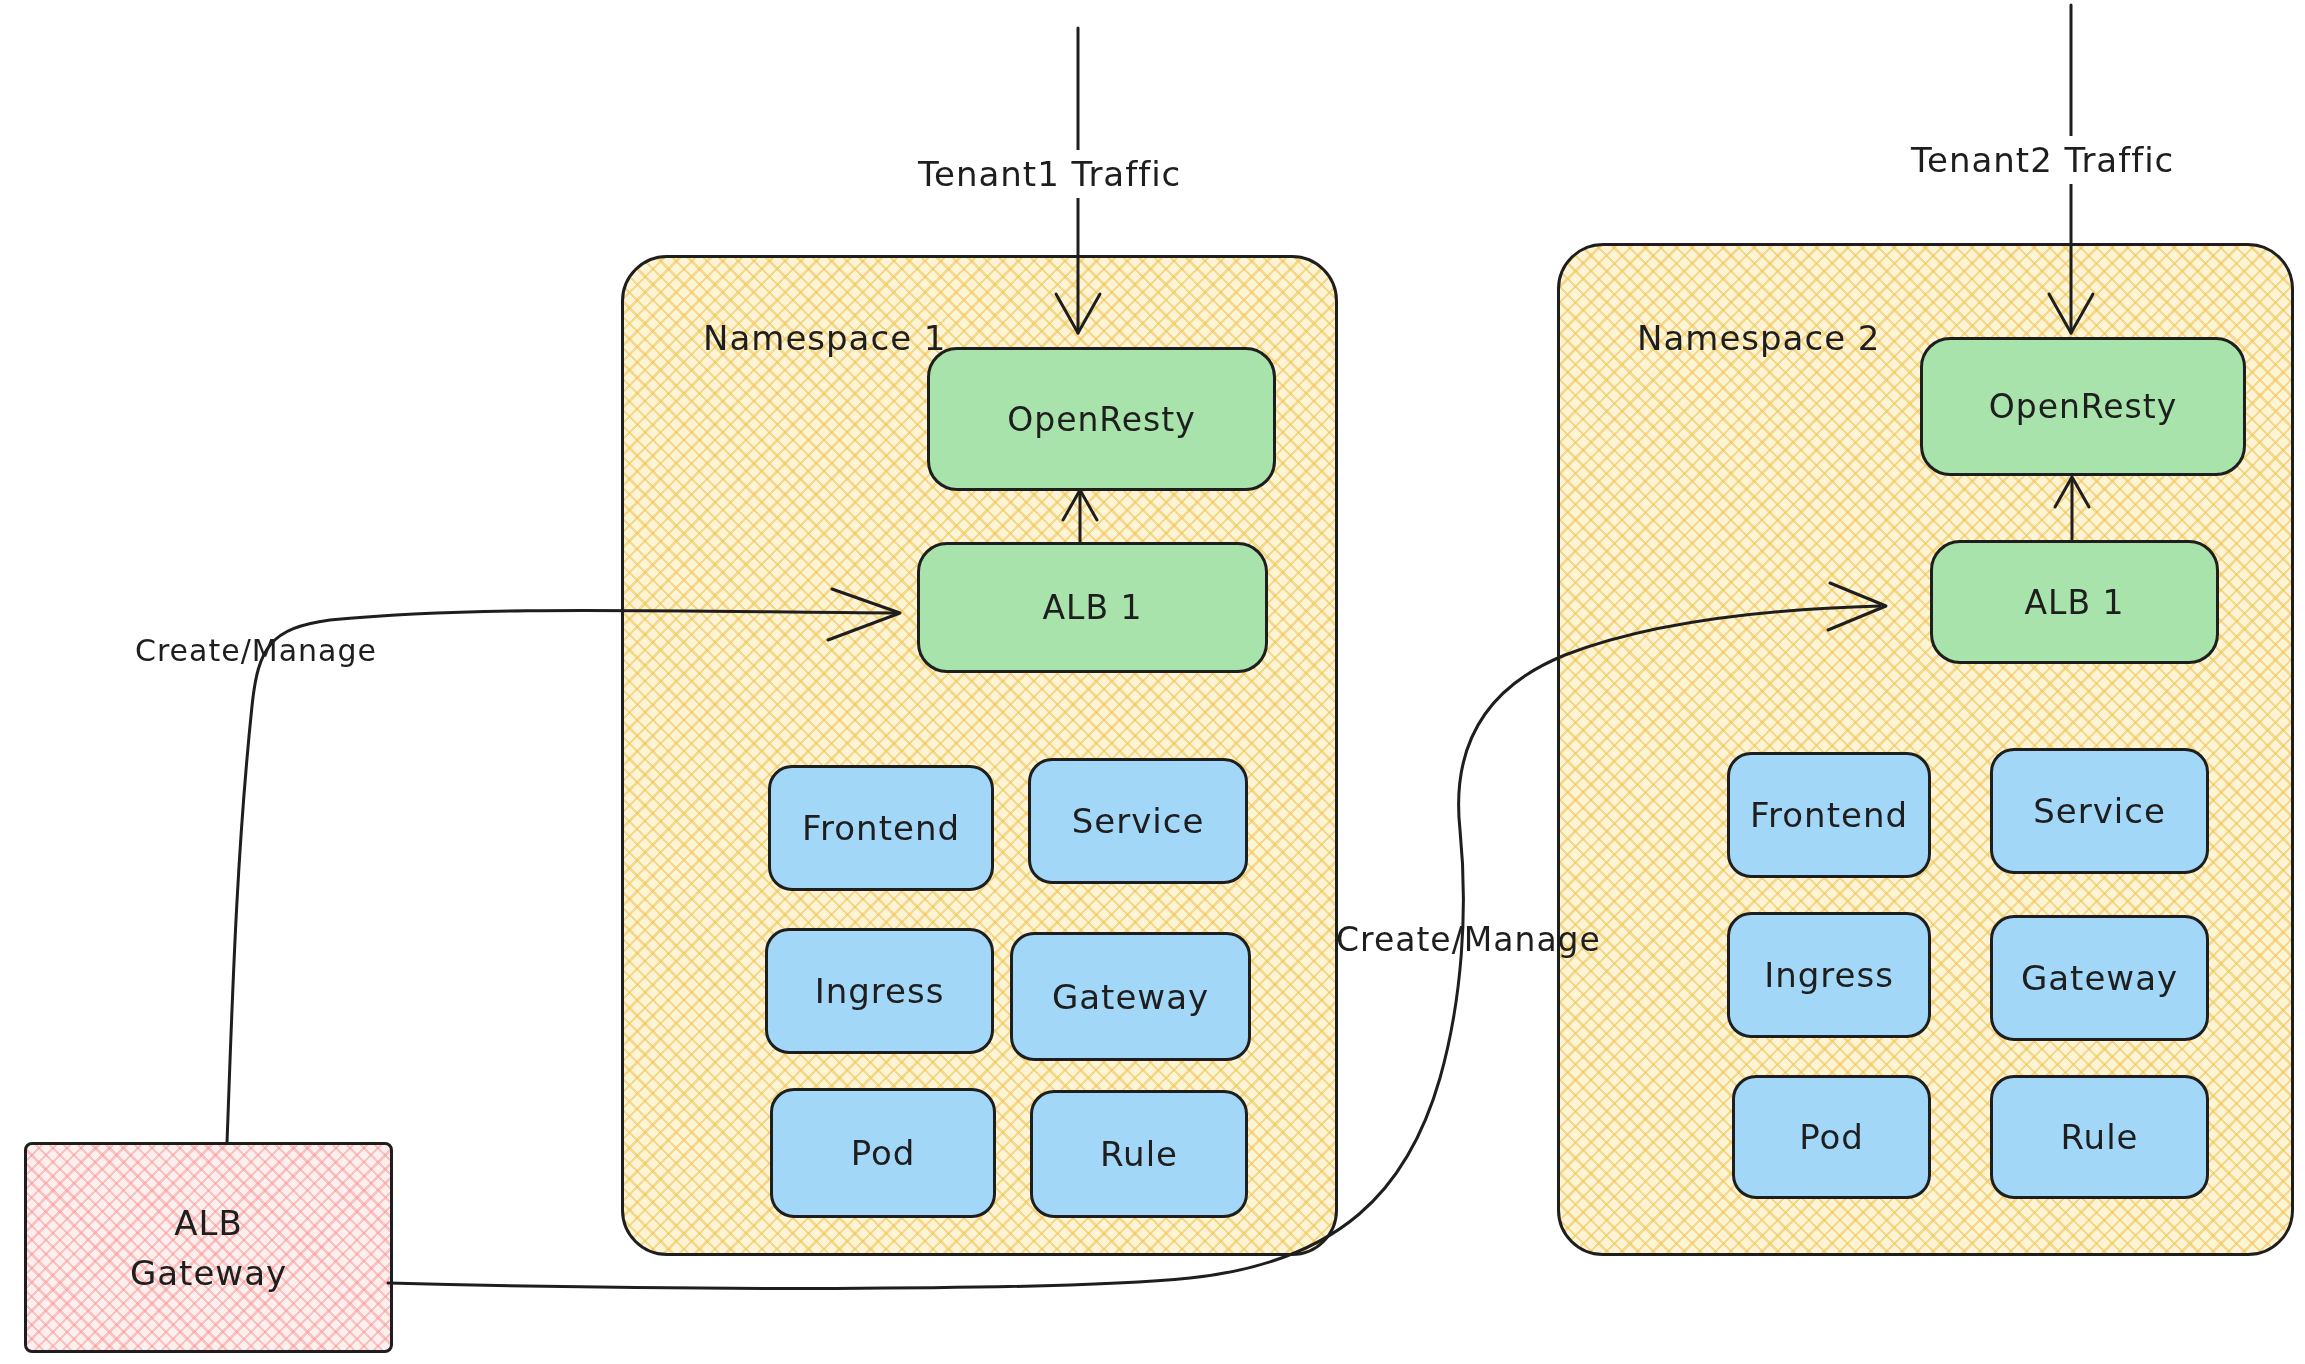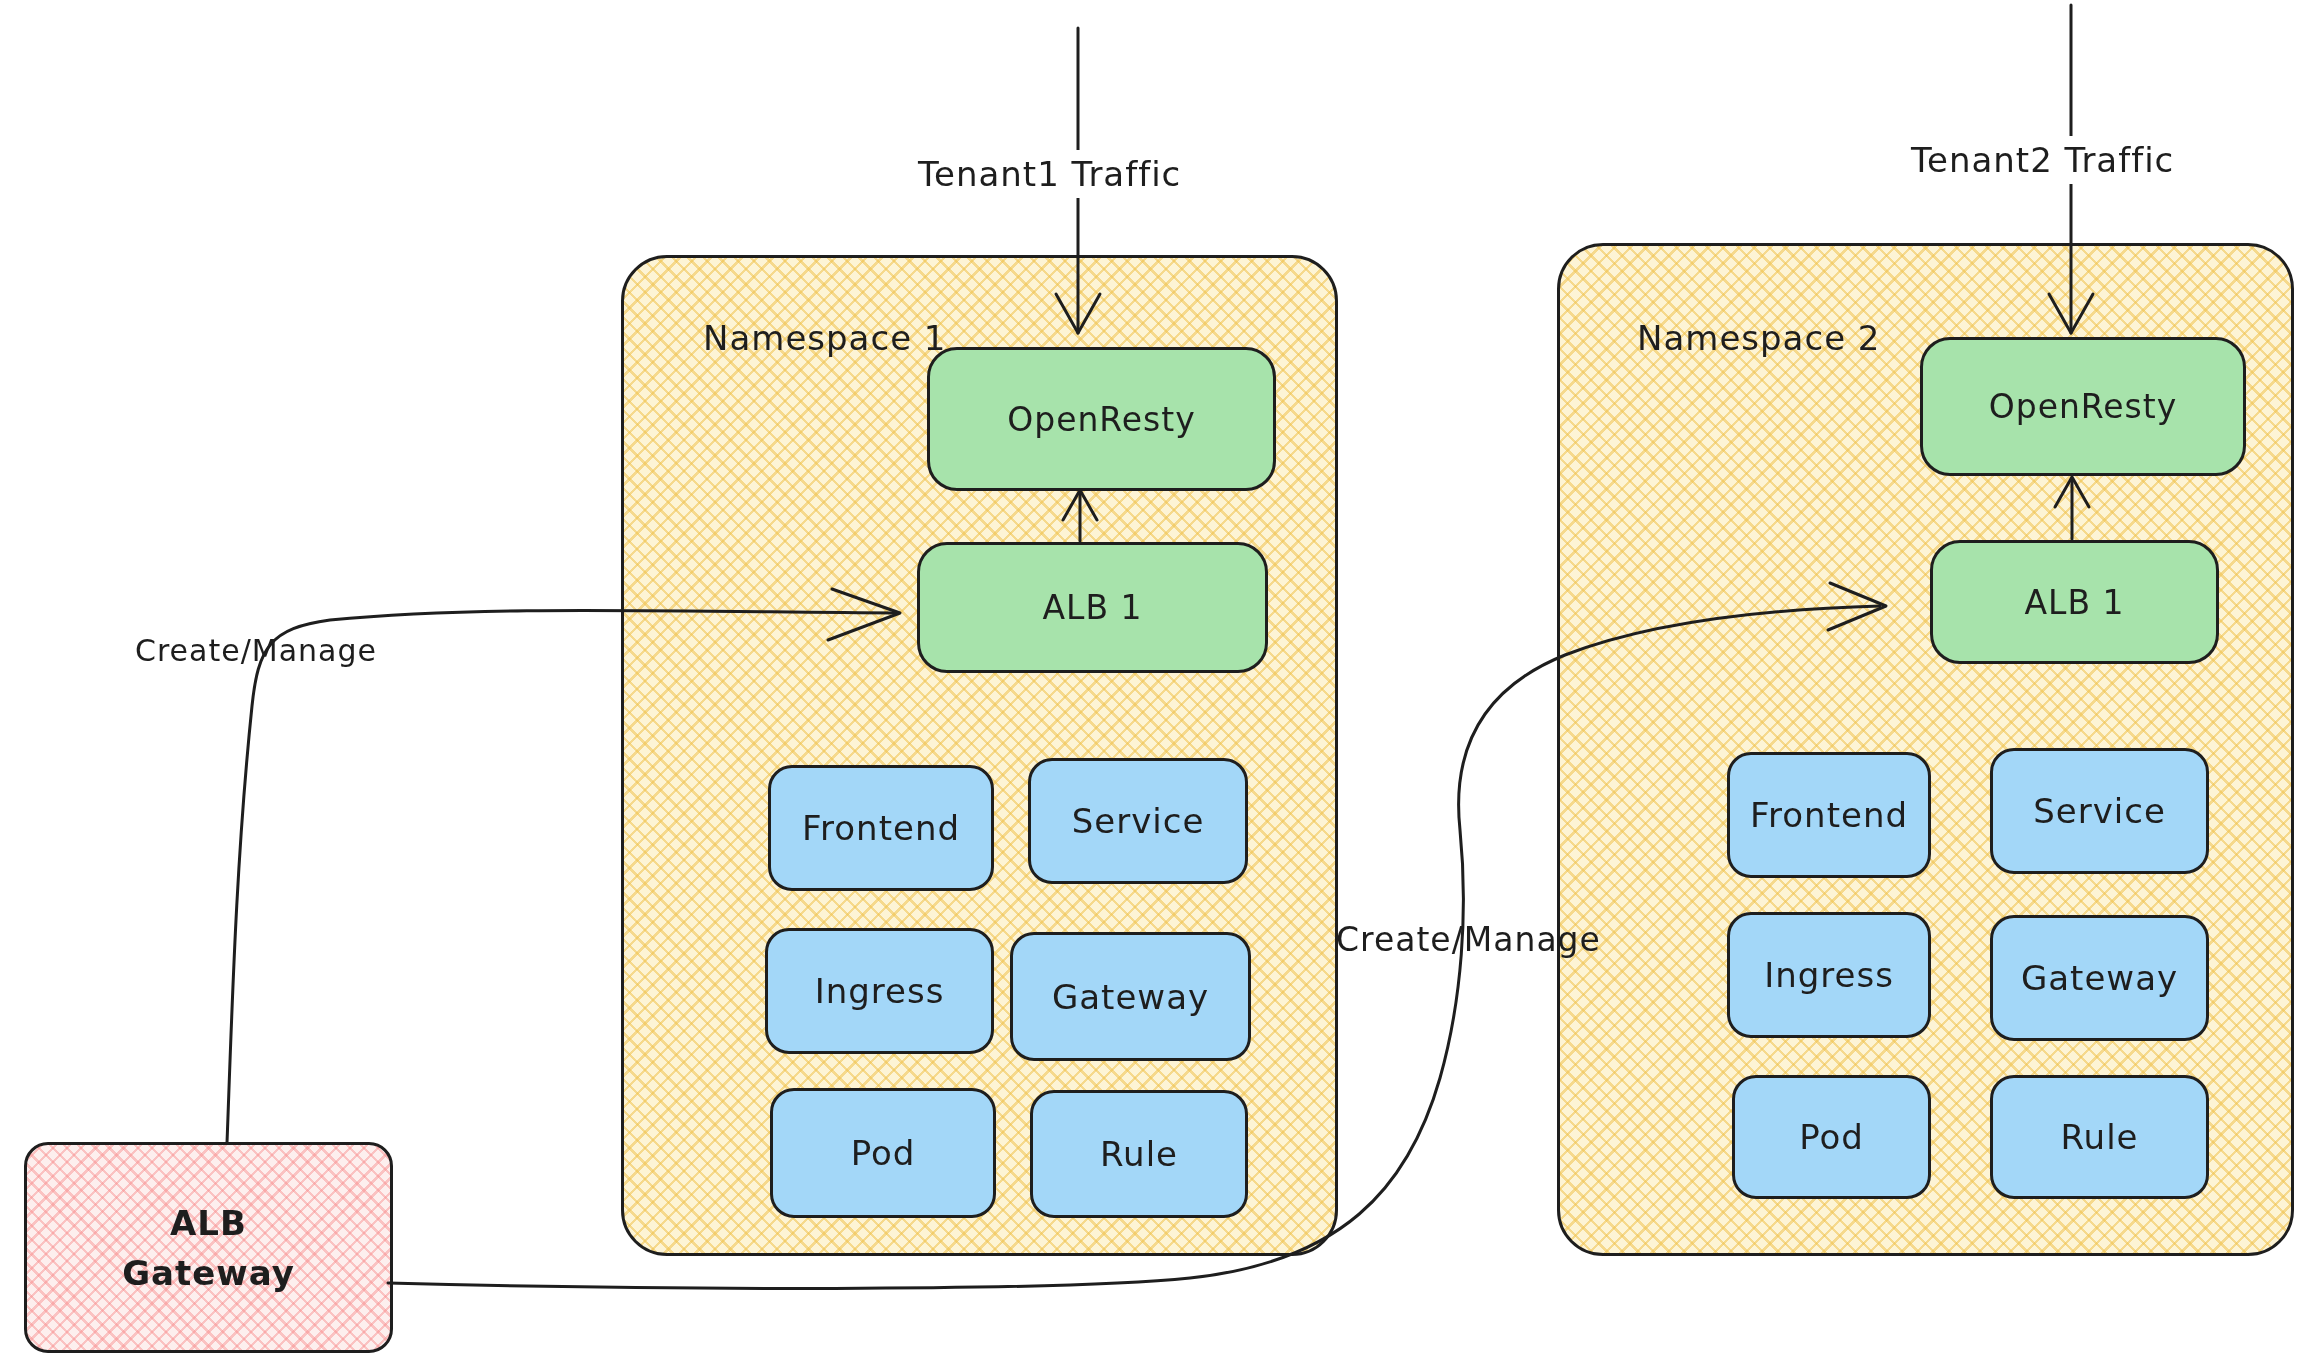--- a/index.html
+++ b/index.html
@@ -28,27 +28,27 @@
     position:absolute;z-index:1;font-size:34px;font-weight:500;letter-spacing:1px;white-space:nowrap;
   }
   .gbox,.bbox{
     position:absolute;z-index:1;border:3.5px solid var(--stroke);
     display:flex;align-items:center;justify-content:center;
     font-size:33px;font-weight:500;letter-spacing:1px;white-space:nowrap;
   }
   .gbox{background:var(--green);border-radius:30px;}
   .bbox{background:var(--blue);border-radius:24px;font-size:34px;}
   .operator{
-    position:absolute;z-index:1;border:3.5px solid var(--stroke);border-radius:24px;
+    position:absolute;z-index:1;border:3.5px solid var(--stroke);border-radius:8px;
     background-color:var(--pink-bg);
     background-image:
       repeating-linear-gradient(45deg,  var(--pink-line) 0 2.4px, transparent 2.4px 10px),
       repeating-linear-gradient(-45deg, var(--pink-line) 0 2.4px, transparent 2.4px 10px);
     display:flex;flex-direction:column;align-items:center;justify-content:center;
-    font-size:34px;font-weight:700;letter-spacing:1px;line-height:50px;
+    font-size:34px;font-weight:400;letter-spacing:1px;line-height:50px;
   }
   .overlay{position:absolute;left:0;top:0;z-index:2;pointer-events:none;}
   .overlay path{fill:none;stroke:var(--stroke);stroke-width:3;stroke-linecap:round;stroke-linejoin:round;}
   .float-label{
     position:absolute;z-index:3;font-size:32px;font-weight:500;letter-spacing:1px;
     text-align:left;white-space:nowrap;
   }
   .float-label.masked{background:#ffffff;padding:4px 10px;}
 </style>
 </head>

